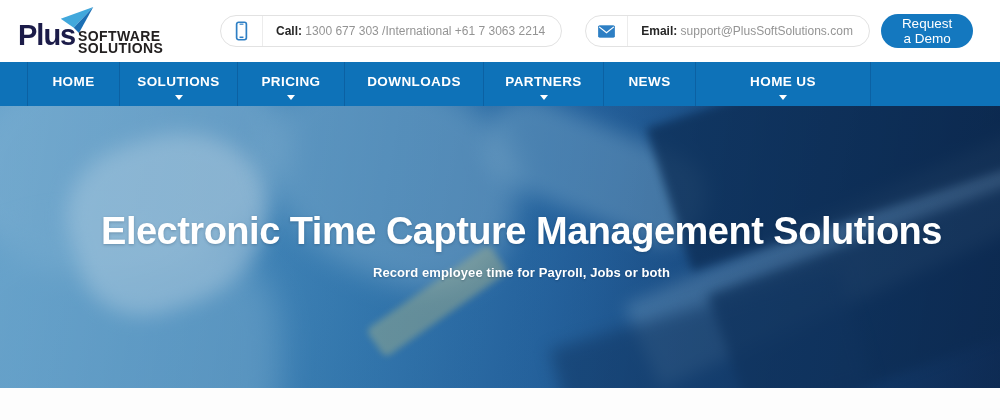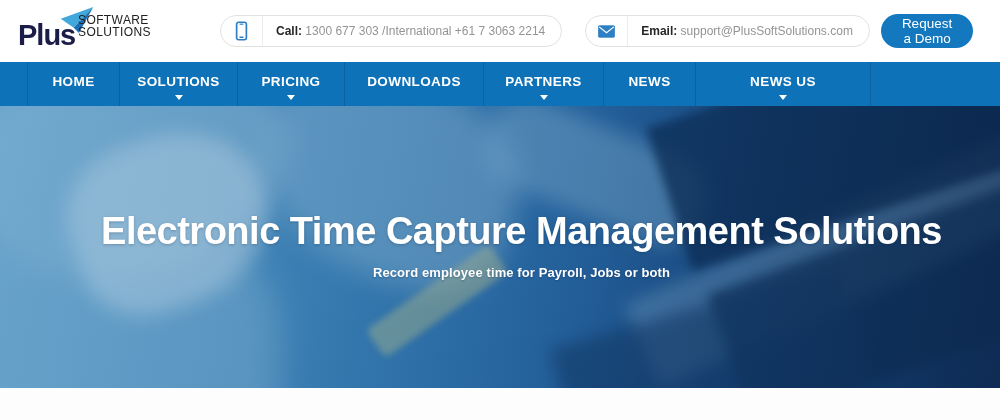--- a/index.html
+++ b/index.html
@@ -8,21 +8,21 @@
   }
   *{box-sizing:border-box;margin:0;padding:0;}
   html,body{width:1000px;height:420px;overflow:hidden;background:#fff;
     font-family:"Liberation Sans","DejaVu Sans",sans-serif;}
 
   
   .topbar{height:62px;display:flex;align-items:center;background:#fff;padding:0 34px 0 14px;position:relative;}
   .logo{position:relative;width:150px;height:50px;flex:0 0 auto;cursor:pointer;}
   .logo-plus{position:absolute;left:4px;bottom:4px;font-size:29px;font-weight:bold;
     color:var(--logo-navy);letter-spacing:-1px;}
-  .logo-tagline{position:absolute;left:64px;bottom:18px;font-size:12px;font-weight:normal;
+  .logo-tagline{position:absolute;left:64px;bottom:2px;font-size:14px;font-weight:bold;
     color:#232020;line-height:11.5px;letter-spacing:.4px;}
   .logo-plane{position:absolute;left:46px;top:1px;width:34px;height:26px;}
 
   .pill{height:32px;display:flex;align-items:center;border:1px solid #e2e2e2;border-radius:18px;
     background:#fff;font-size:12px;white-space:nowrap;cursor:pointer;}
   .pill .icon-seg{width:42px;align-self:stretch;display:flex;align-items:center;justify-content:center;
     border-right:1px solid #ececec;}
   .pill .txt-seg{padding:0 16px 0 13px;}
   .pill .lbl{font-weight:bold;color:var(--text-dark);}
   .pill .val{color:var(--text-gray);}
@@ -141,21 +141,21 @@
     <span class="nav-label">DOWNLOADS</span>
   </a>
   <a class="nav-item" style="width:120px">
     <span class="nav-label">PARTNERS</span>
     <span class="caret"></span>
   </a>
   <a class="nav-item" style="width:92px">
     <span class="nav-label">NEWS</span>
   </a>
   <a class="nav-item" style="width:175px">
-    <span class="nav-label">NEWS US</span>
+    <span class="nav-label">HOME US</span>
     <span class="caret"></span>
   </a>
 
   <span class="nav-fill"></span>
 </nav>
 
 <section class="hero">
 
   <div class="shape sh-hood"></div>
   <div class="shape sh-shoulder"></div>

